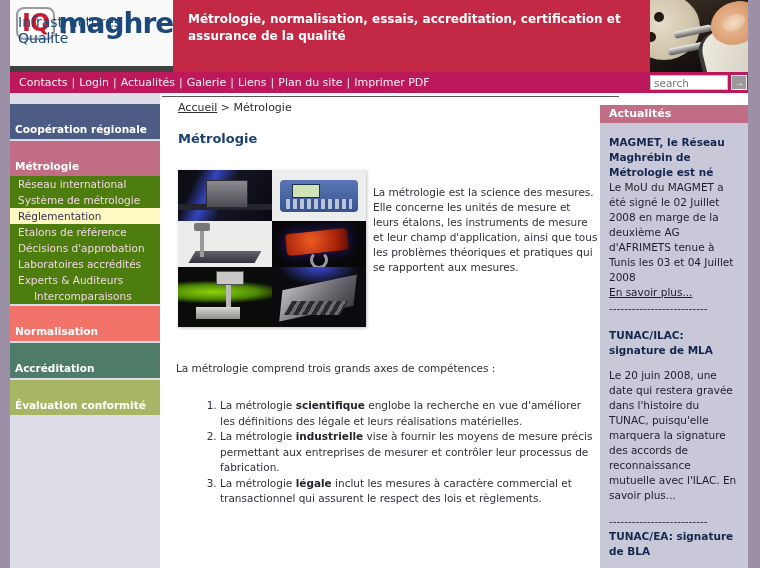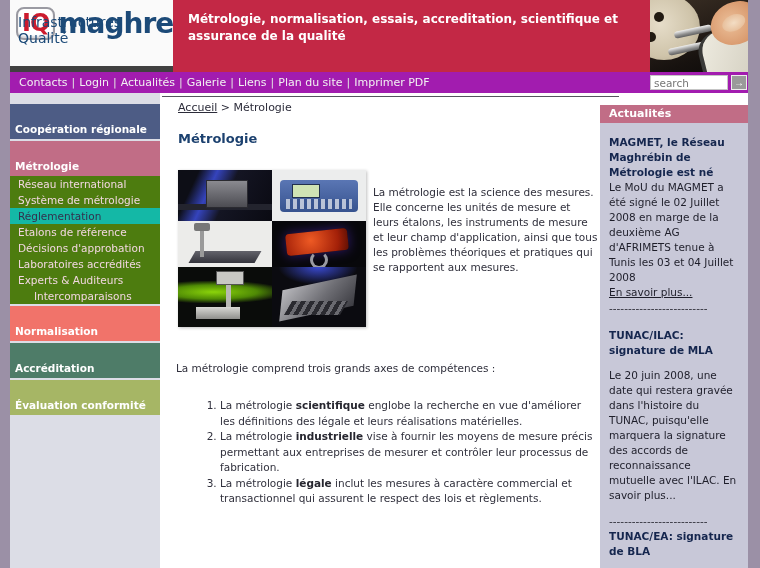--- a/index.html
+++ b/index.html
@@ -35,42 +35,42 @@
   .pin2 { left:18px; top:45px; width:38px; transform:rotate(-12deg); }
   .plug-body { position:absolute; left:54px; top:28px; width:60px; height:56px;
     background:linear-gradient(120deg,#efece1,#d8d4c6 70%); border-radius:20px 6px 6px 20px;
     transform:rotate(-14deg); box-shadow:-4px 0 0 #3a3a38; }
   .thumb { position:absolute; left:60px; top:2px; width:52px; height:42px; border-radius:50%;
     background:radial-gradient(circle at 40% 45%, #ecc09a 0%, #d99a6e 60%, #b87349 100%);
     transform:rotate(-24deg); }
   .thumb-nail { position:absolute; left:12px; top:12px; width:24px; height:16px; border-radius:50%;
     background:radial-gradient(#f3ddc4,#e3b48c); }
   
-  .navbar { position:absolute; left:10px; top:72px; width:738px; height:21px; background:#a21caf;
+  .navbar { position:absolute; left:10px; top:72px; width:738px; height:21px; background:#be185d;
     color:#f2f2f2; font-size:11px; line-height:21px; }
   .nav-items { padding-left:9px; }
   .nav-link { color:#f2f2f2; text-decoration:none; cursor:pointer; }
   .sep { margin:0 4px; color:#e2e2e2; }
   .search-input { position:absolute; left:640px; top:3px; width:70px; height:13px;
     border:1px solid #c5c5c5; font-size:10.5px; color:#8a8a8a; padding:0 3px;
     font-family:"DejaVu Sans","Liberation Sans",sans-serif; }
   .search-btn { position:absolute; left:721px; top:3px; width:16px; height:15px;
     background:#9a9a9a; border:1px solid #eee; color:#fff; font-size:10px; line-height:12px;
     text-align:center; padding:0; cursor:pointer; }
   
   .content-bg { position:absolute; left:10px; top:93px; width:738px; height:475px; background:#fff; }
   .topline { position:absolute; left:162px; top:96px; width:457px; height:1px; background:#54545e; }
   
   .sidebar { position:absolute; left:10px; top:93px; width:150px; height:475px; background:#dcdde6; }
   .side-menu { padding-top:11px; }
   .side-h { font-weight:bold; font-size:10.5px; color:#fff; padding:19px 0 4px 5px; margin-bottom:2px; cursor:pointer; }
   .h-coop { background:#4d5c85; }
   .h-metro { background:#c16d86; margin-bottom:0; }
   .side-sub { background:#4d7c0f; font-size:10.5px; color:#f2d7e0; padding:2px 0 2px 8px; cursor:pointer; }
-  .side-sub.active { background:#14b8a6; color:#33304d; }
+  .side-sub.active { background:#fef9c3; color:#33304d; }
   .side-sub.last { margin-bottom:2px;padding-left:24px; }
   .h-norm { background:#f1736a; }
   .h-accr { background:#4e7c68; }
   .h-eval { background:#a6b665; }
   
   .breadcrumb { position:absolute; left:178px; top:101px; font-size:11px; color:#2c2c3a; }
   .breadcrumb a { color:#2c2c3a; text-decoration:underline; cursor:pointer; }
   .page-title { position:absolute; left:178px; top:131px; font-size:13px; font-weight:bold; color:#1c416f; }
   .intro { position:absolute; left:373px; top:185px; width:226px; font-size:10.5px; line-height:15px; color:#30303c; }
   .axes-intro { position:absolute; left:176px; top:362px; font-size:10.5px; color:#30303c; }
@@ -133,21 +133,21 @@
 
   <div class="header">
     <div class="logo-panel">
       <div class="logo-row">
         <span class="iq-badge">IQ</span>
         <span class="logo-text">maghreb</span>
       </div>
       <div class="logo-sub">Infrastructures Qualité</div>
     </div>
     <div class="banner">
-      <div class="banner-text">Métrologie, normalisation, essais, accreditation, scientifique et assurance de la qualité</div>
+      <div class="banner-text">Métrologie, normalisation, essais, accreditation, certification et assurance de la qualité</div>
     </div>
     <div class="photo-plug">
       <div class="socket">
         <div class="socket-hole1"></div>
           <div class="socket-hole2"></div>
       </div>
       <div class="pin pin1"></div>
       <div class="pin pin2"></div>
       <div class="plug-body"></div>
       <div class="thumb">

